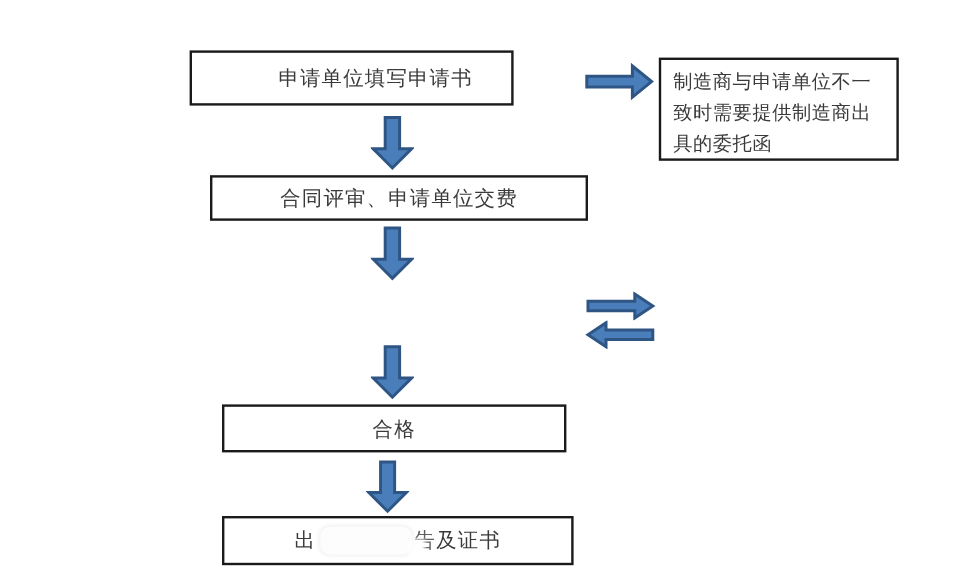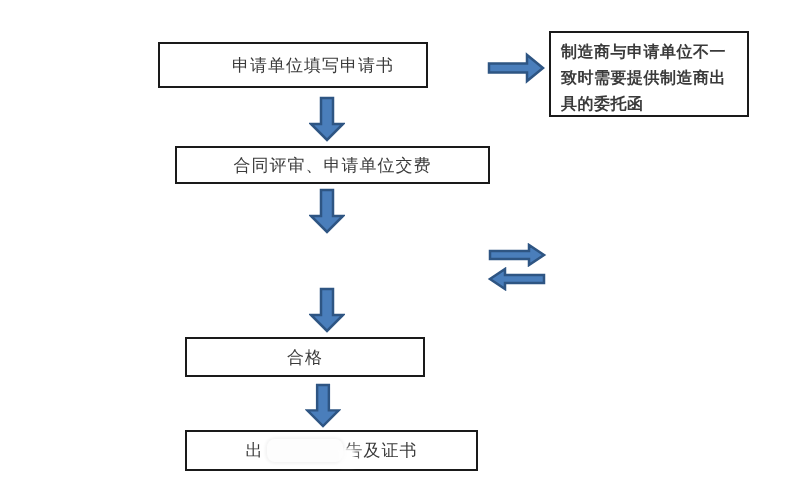--- a/index.html
+++ b/index.html
@@ -78,21 +78,21 @@
 <div class="canvas">
 
   <div class="box" style="left:158px; top:42px; width:270px; height:46px;padding-left:40px;">
     <span>申请单位填写申请书</span>
   </div>
 
   <svg class="arrow" style="left:486px; top:52px;" width="60" height="32" viewBox="0 0 60 32">
     <polygon points="3,11.5 41,11.5 41,3 57,16 41,29 41,20.5 3,20.5"></polygon>
   </svg>
 
-  <div class="note" style="left:549px; top:31px; width:200px; height:86px;font-weight:bold;">
+  <div class="note" style="left:549px; top:48px; width:200px; height:86px;">
     <span>制造商与申请单位不一致时需要提供制造商出具的委托函</span>
   </div>
 
   <svg class="arrow" style="left:309px; top:96px;" width="36" height="46" viewBox="0 0 36 46">
     <polygon points="12,2 24,2 24,28 34,28 18,44 2,28 12,28"></polygon>
   </svg>
 
   <div class="box" style="left:175px; top:146px; width:315px; height:38px;text-align:center;">
     <span>合同评审、申请单位交费</span>
   </div>
@@ -107,21 +107,21 @@
   </svg>
   <svg class="arrow" style="left:487px; top:267px;" width="60" height="24" viewBox="0 0 60 24">
     <polygon points="57,8 18,8 18,2 3,12 18,22 18,16 57,16"></polygon>
   </svg>
 
 
   <svg class="arrow" style="left:309px; top:287px;" width="36" height="46" viewBox="0 0 36 46">
     <polygon points="12,2 24,2 24,28 34,28 18,44 2,28 12,28"></polygon>
   </svg>
 
-  <div class="box" style="left:185px; top:337px; width:240px; height:40px;">
+  <div class="box" style="left:185px; top:337px; width:287px; height:40px;">
     <span>合格</span>
   </div>
 
   <svg class="arrow" style="left:305px; top:383px;" width="36" height="45" viewBox="0 0 36 46">
     <polygon points="12,2 24,2 24,28 34,28 18,44 2,28 12,28"></polygon>
   </svg>
 
   <div class="box" style="left:185px; top:430px; width:293px; height:41px;">
     <span>出</span>
     <span class="redacted">具检验报</span>

